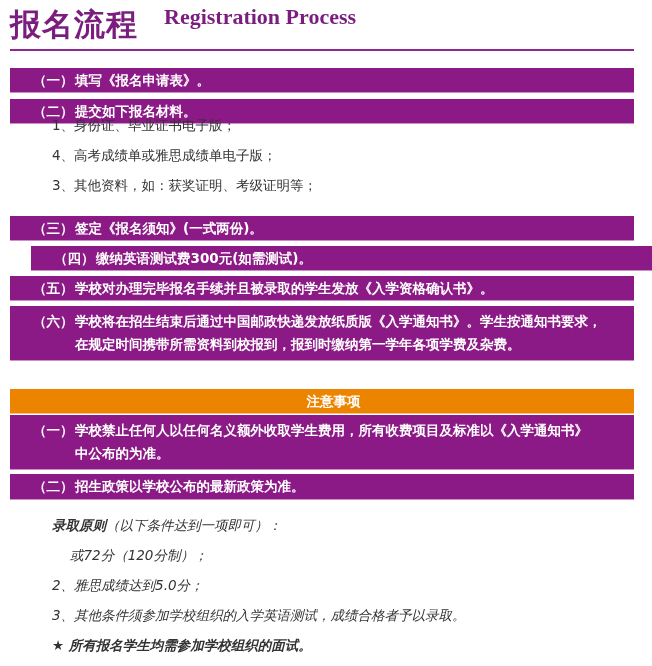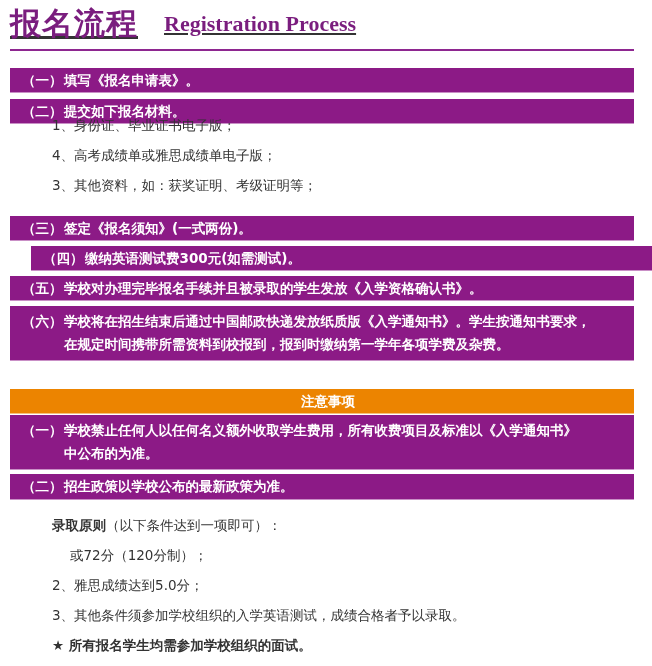--- a/index.html
+++ b/index.html
@@ -1,30 +1,30 @@
 <!DOCTYPE html>
 <html><head>
   <meta charset="utf-8">
   <style>
     * { margin: 0; padding: 0; box-sizing: border-box; }
     html, body { width: 652px; height: 666px; background: #ffffff; overflow: hidden; }
     body { position: relative; font-family: "DejaVu Sans", "Liberation Sans", sans-serif; color: #333; }
-    .title-row { position: absolute; left: 10px; top: 4px; height: 40px; display: flex; align-items: center; text-decoration: underline; }
+    .title-row { position: absolute; left: 10px; top: 4px; height: 40px; display: flex; align-items: flex-start; }
     .title-cn { font-size: 31px; font-weight: bold; color: #7a1d7e; letter-spacing: 1px; }
     .title-en { font-family: "Liberation Serif", "DejaVu Serif", serif; font-size: 22px; font-weight: bold; color: #7a1d7e; margin-left: 26px; }
     .rule { position: absolute; left: 10px; width: 624px; top: 49px; height: 2px; background: #8e2790; }
-    .bar { position: absolute; left: 10px; width: 624px; background: #8c1a86; color: #fff; font-size: 13.5px; font-weight: bold; line-height: 24px; padding-left: 12px; border-bottom: 1px solid #c98fc6; }
+    .bar { position: absolute; left: 10px; width: 624px; background: #8c1a86; color: #fff; font-size: 13.5px; font-weight: bold; line-height: 24px; padding-left: 23px; border-bottom: 1px solid #c98fc6; }
     .bar .num { display: inline-block; width: 42px; }
     .bar.multi { line-height: 23px; padding-top: 4px; }
     .bar.multi .line2 { display: block; padding-left: 42px; }
     .bar.orange { background: #ec8400; border-bottom: 1px solid #f6c27f; }
     .list { position: absolute; left: 52px; font-size: 13.5px; color: #333; }
     .list div { height: 30px; line-height: 30px; }
     .admit { position: absolute; left: 52px; top: 510px; font-size: 13.5px; color: #333; }
-    .admit div { height: 30px; line-height: 30px; }
+    .admit div { height: 30px; line-height: 30px; font-style: italic; }
     .admit .indent { padding-left: 18px; }
     .b { font-weight: bold; }
   </style>
 </head>
 <body>
 
 <div class="title-row">
   <span class="title-cn">报名流程</span>
   <span class="title-en">Registration Process</span>
 </div>

